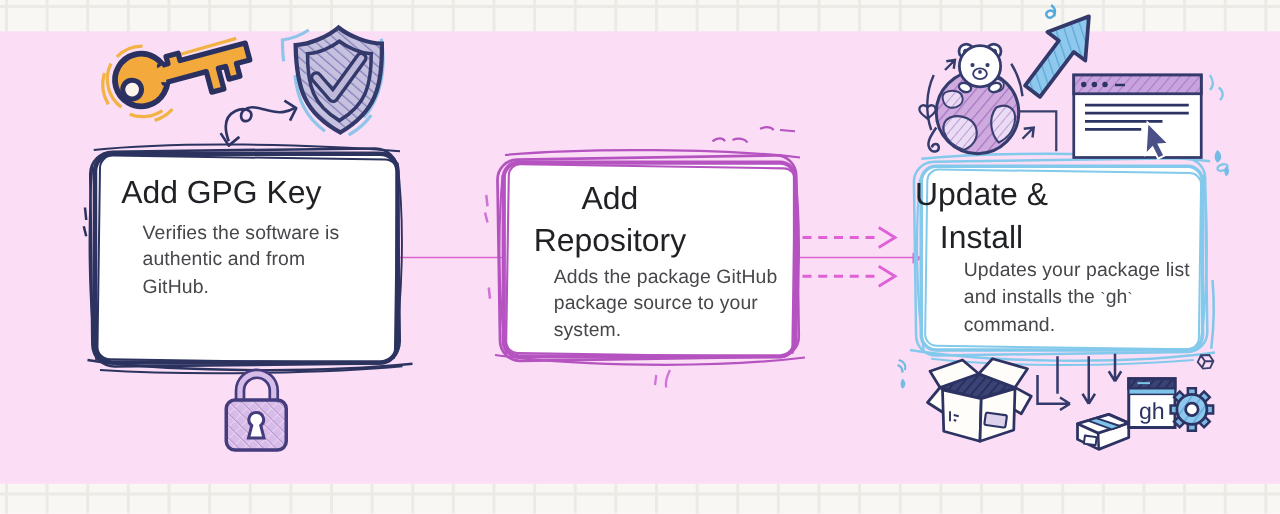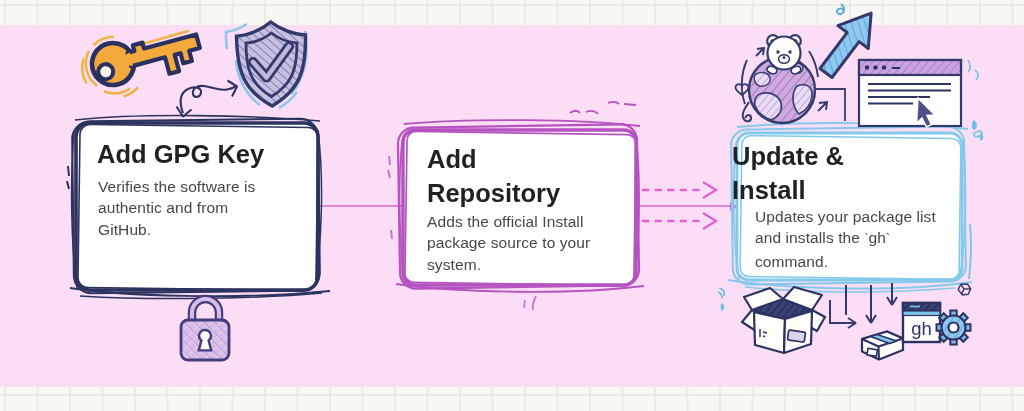--- a/index.html
+++ b/index.html
@@ -7,22 +7,22 @@
        font-family:"Liberation Sans",sans-serif;}
   .grid{position:absolute;left:0;top:0;width:1024px;height:411px;
     background-color:#f8f7f3;
     background-image:
       linear-gradient(to right,#eceae5 2px,transparent 2px),
       linear-gradient(to bottom,#eceae5 2px,transparent 2px);
     background-size:32.5px 32.5px;
     background-position:4px 4px;}
   .pink{position:absolute;left:0;top:25px;width:1024px;height:362px;background:#fbdef5;}
   svg{position:absolute;left:0;top:0;}
-  .title{position:absolute;color:#1f2124;font-weight:bold;font-size:25.5px;line-height:34px;letter-spacing:0;}
-  .body{position:absolute;color:#46474a;font-size:15.5px;line-height:21.4px;letter-spacing:0.1px;}
+  .title{position:absolute;color:#1f2124;font-weight:normal;font-size:25.5px;line-height:34px;letter-spacing:0;text-align:center;}
+  .body{position:absolute;color:#46474a;font-size:15.5px;line-height:21.4px;letter-spacing:0.1px;margin-left:16px;}
   .tick{font-size:12px;}
 </style>
 </head>
 <body>
 <div class="grid"></div>
 <div class="pink"></div>
 <svg width="1024" height="411" viewBox="0 0 1024 411">
   <defs>
     <pattern id="hatchPurple" width="6" height="6" patternTransform="rotate(-48)" patternUnits="userSpaceOnUse">
       <rect width="6" height="6" fill="#c7c1e0"></rect>
@@ -118,21 +118,21 @@
     <path d="M968 60 c 3 5 3 9 0 12 M975 70 c 4 3 4 7 1 10" stroke="#7fc6e9" stroke-width="1.8" fill="none"></path>
     <ellipse cx="978" cy="134" rx="4.2" ry="2.4" fill="none" stroke="#7fc6e9" stroke-width="1.8" transform="rotate(-18 978 134)"></ellipse>
     <path d="M970 224 C 972 245 971 262 969 279" fill="none" stroke="#7fc6e9" stroke-width="2"></path>
   </g>
 </svg>
 
 <div class="title" style="left:97px;top:137px;">Add GPG Key</div>
 <div class="body" style="left:98px;top:176px;width:180px;">Verifies the software is authentic and from GitHub.</div>
 
 <div class="title" style="left:427px;top:142px;">Add<br>Repository</div>
-<div class="body" style="left:427px;top:211px;width:200px;">Adds the official Install package source to your system.</div>
+<div class="body" style="left:427px;top:211px;width:200px;">Adds the package GitHub package source to your system.</div>
 
 <div class="title" style="left:732px;top:139px;">Update &amp;<br>Install</div>
 <div class="body" style="left:755px;top:206px;width:205px;">Updates your package list and installs the&nbsp;<span class="tick">`</span>gh<span class="tick">`</span> command.</div>
 
 <svg width="1024" height="411" viewBox="0 0 1024 411" id="icons">
 
   <g id="key" transform="translate(113,64) rotate(-15)">
     <g stroke="#f2b13b" stroke-width="2.6" fill="none" opacity="0.95">
       <path d="M-20 -19 a28 28 0 0 0 -7 19 a28 28 0 0 0 6 17"></path>
       <path d="M-16 24 a28 28 0 0 0 26 4"></path>

